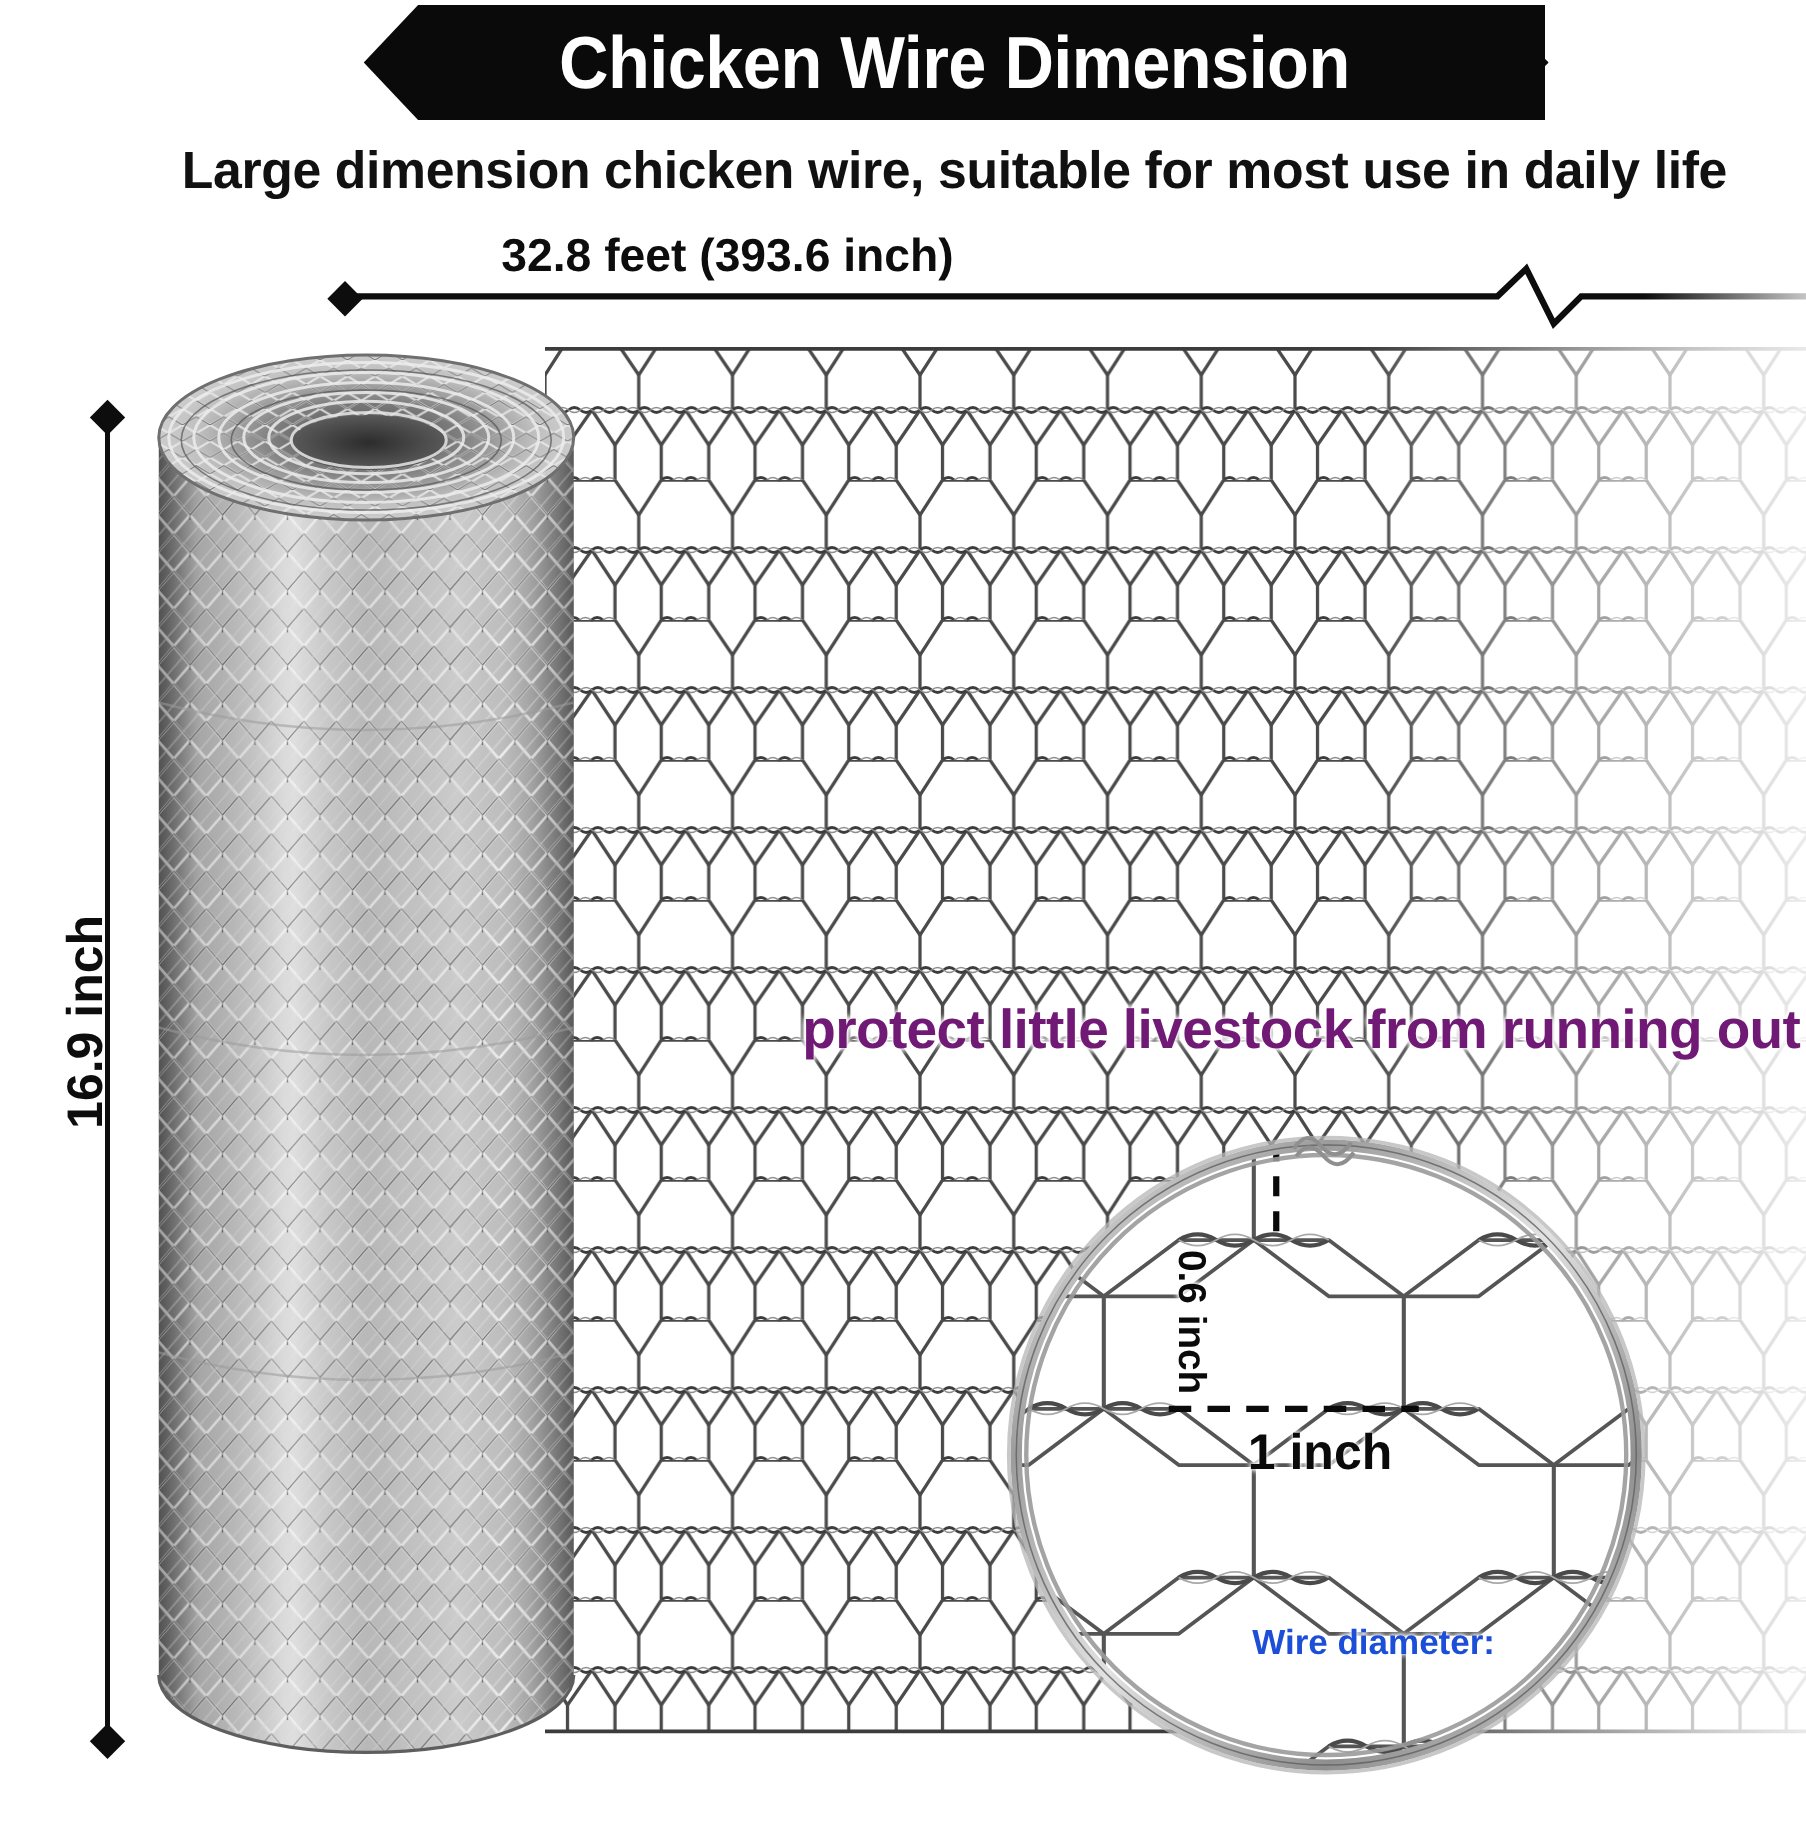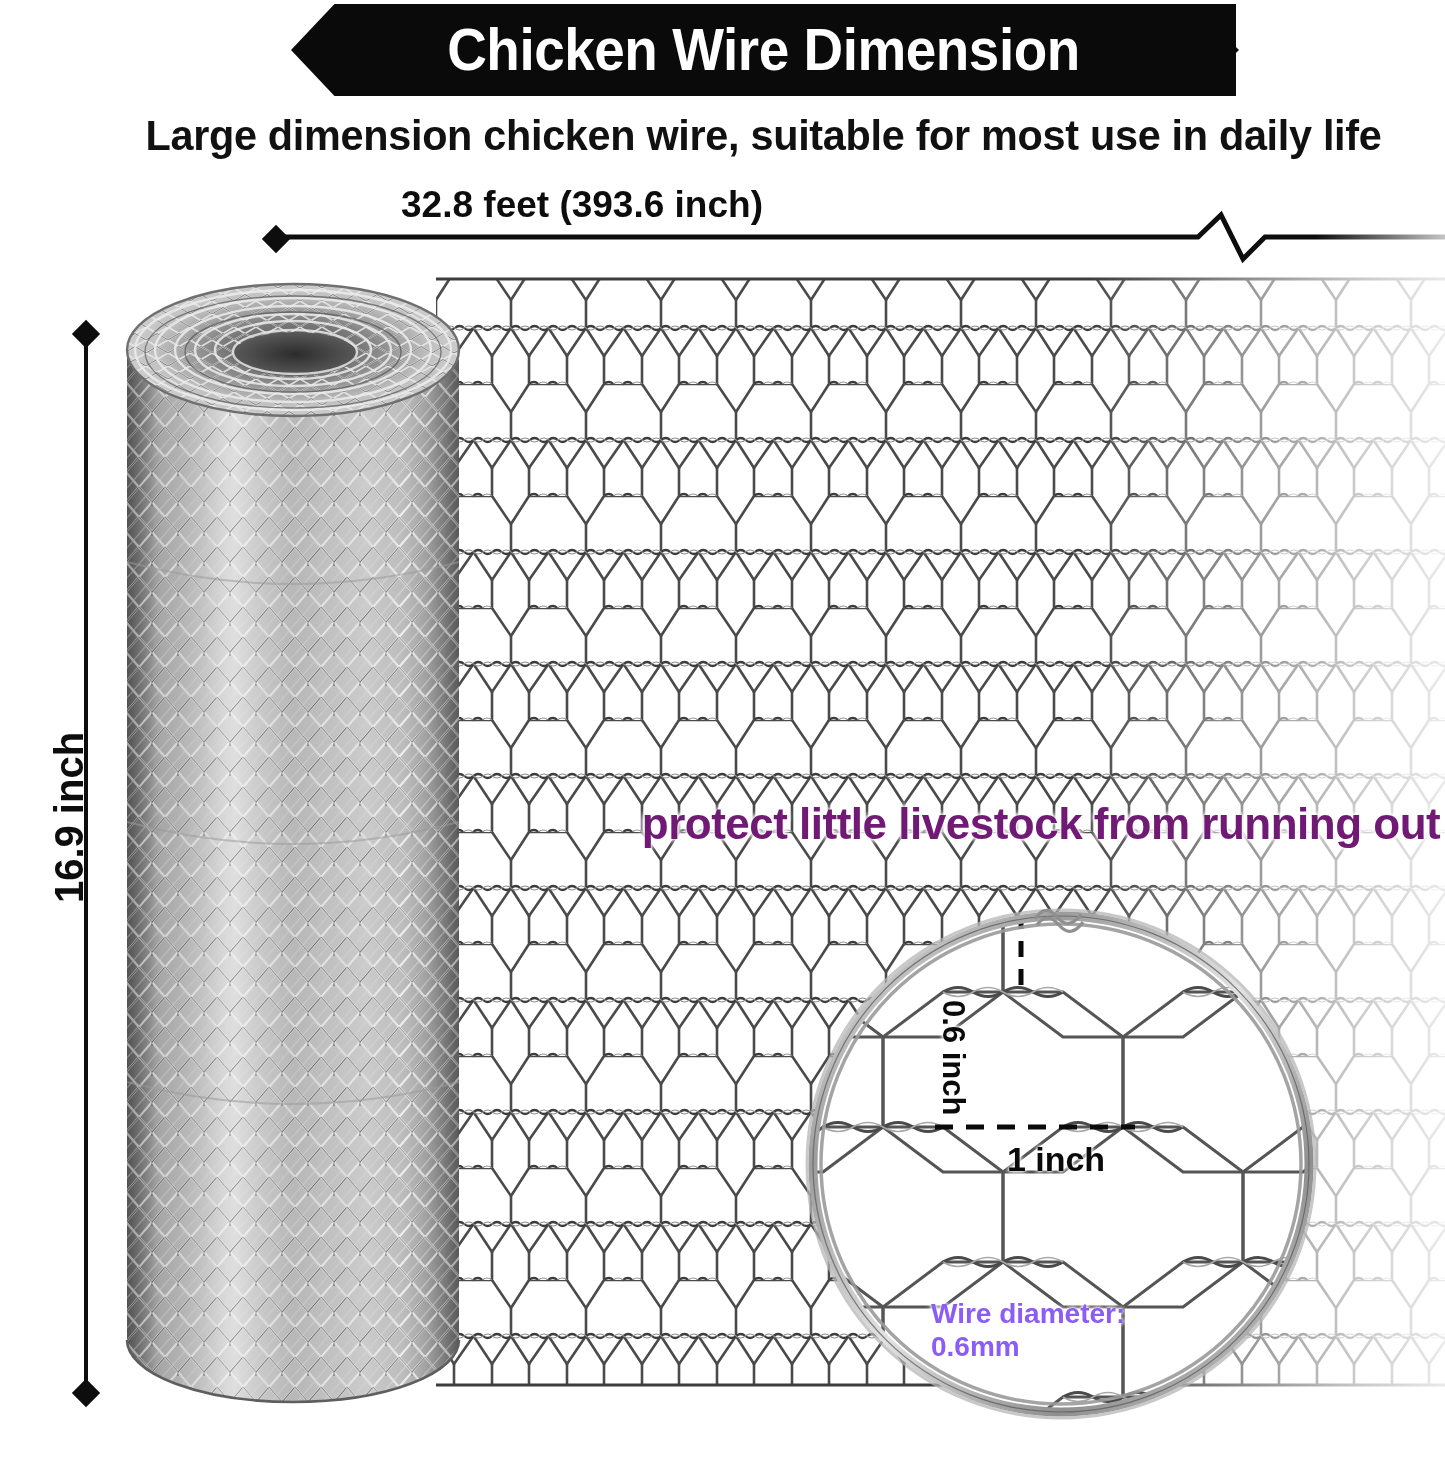--- a/index.html
+++ b/index.html
@@ -206,36 +206,36 @@
     white-space: nowrap;
     z-index: 8;
     text-shadow: 0 0 5px #fff, 0 0 5px #fff, 0 0 3px #fff;
   }
   .mag-label-1in {
     position: absolute;
     left: 900px;
     top: 1140px;
     width: 230px;
     text-align: center;
-    font-size: 34px;
+    font-size: 40px;
     font-weight: bold;
     color: #0a0a0a;
     white-space: nowrap;
     z-index: 8;
     text-shadow: 0 0 5px #fff, 0 0 5px #fff, 0 0 3px #fff;
   }
   .mag-label-wd {
     position: absolute;
     left: 890px;
     top: 1297px;
     width: 265px;
-    text-align: left;
+    text-align: right;
     font-size: 28px;
     font-weight: bold;
-    color: #8b5cf6;
+    color: #1d4ed8;
     line-height: 1.18;
     z-index: 8;
     text-shadow: 0 0 5px #fff, 0 0 5px #fff, 0 0 3px #fff;
   }
 </style>
 </head>
 <body>
 
 <div id="page">
 
@@ -523,16 +523,15 @@
     <g stroke="#8f8f8f" stroke-width="3.2" fill="none">
       <path d="M 232 27 q 10 -16 22 -2 q 12 14 24 -3"></path>
       <path d="M 234 33 q 10 -14 22 0 q 12 14 24 -3"></path>
     </g>
   </svg>
 
   <div class="mag-label-06">0.6 inch</div>
   <div class="mag-label-1in">1 inch</div>
   <div class="mag-label-wd">
     <div>Wire diameter:</div>
-    <div>0.6mm</div>
   </div>
 
 </div>
 
 </body></html>

